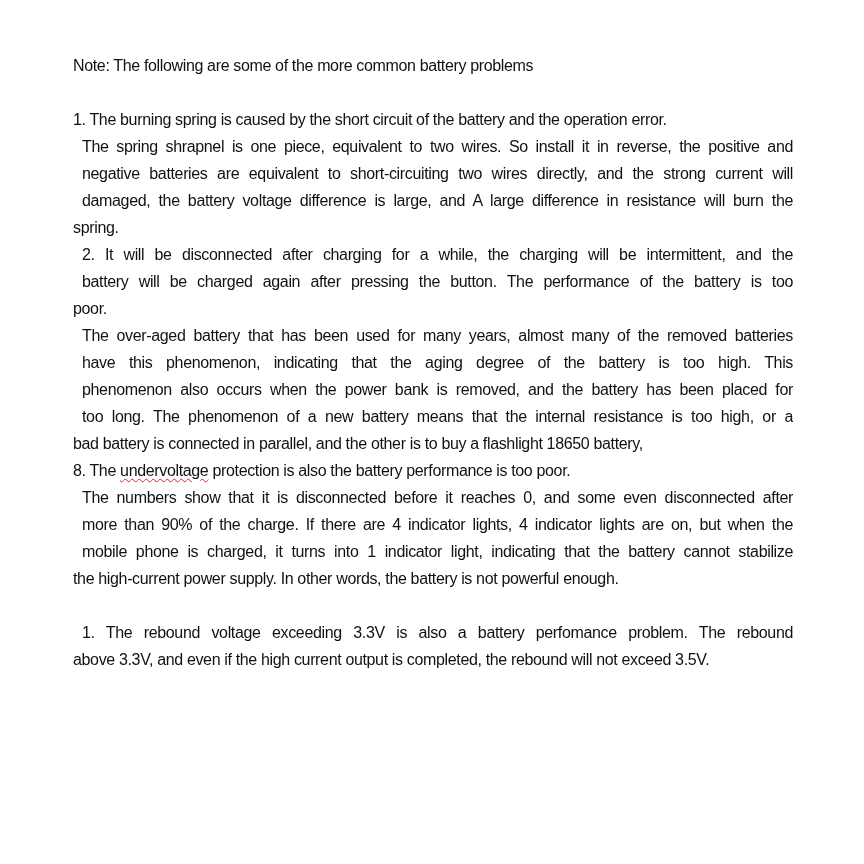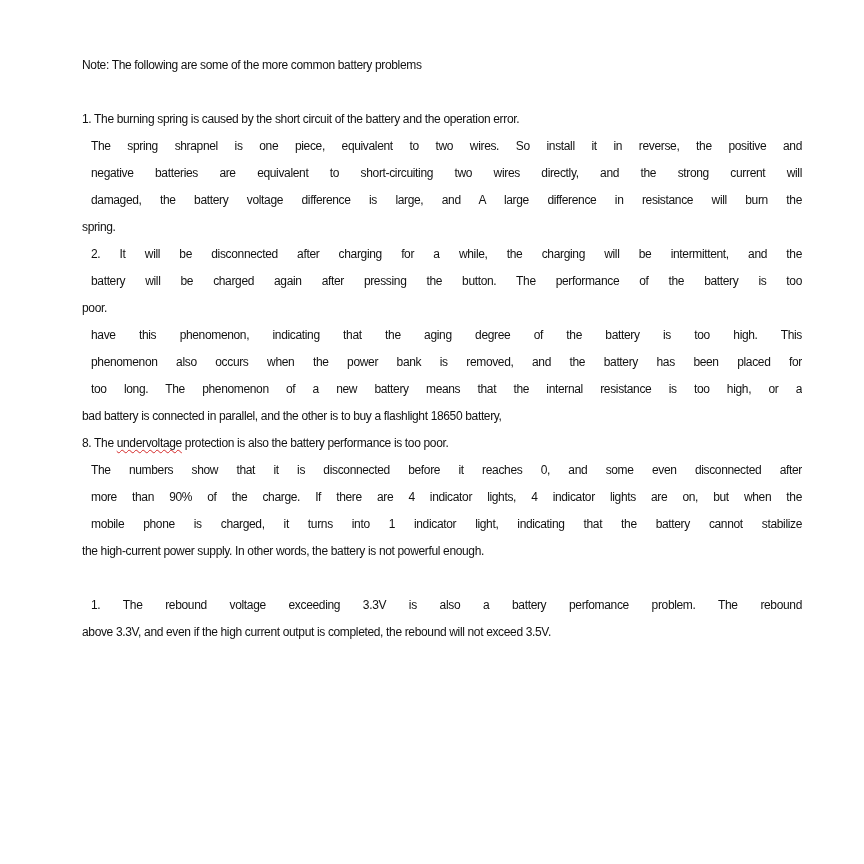--- a/index.html
+++ b/index.html
@@ -1,23 +1,23 @@
 <!DOCTYPE html>
 <html><head>
 <meta charset="utf-8">
 <style>
   html, body { margin: 0; padding: 0; background: #ffffff; }
   body { width: 864px; height: 864px; position: relative; overflow: hidden; }
   .page {
     position: absolute;
-    left: 82px;
+    left: 73px;
     top: 52px;
     width: 720px;
     font-family: "Liberation Sans", sans-serif;
-    font-size: 12px;
+    font-size: 16px;
     color: #111111;
     letter-spacing: -0.35px;
   }
   .line {
     height: 27px;
     line-height: 27px;
     white-space: nowrap;
     overflow: visible;
   }
   .line.justify {
@@ -47,20 +47,21 @@
     <div class="line justify">The spring shrapnel is one piece, equivalent to two wires. So install it in reverse, the positive and</div>
     <div class="line justify">negative batteries are equivalent to short-circuiting two wires directly, and the strong current will</div>
     <div class="line justify">damaged, the battery voltage difference is large, and A large difference in resistance will burn the</div>
     <div class="line">spring.</div>
   </div>
 
   <div>
     <div class="line justify">2. It will be disconnected after charging for a while, the charging will be intermittent, and the</div>
     <div class="line justify">battery will be charged again after pressing the button. The performance of the battery is too</div>
     <div class="line">poor.</div>
+    <div class="line justify">The over-aged battery that has been used for many years, almost many of the removed batteries</div>
     <div class="line justify">have this phenomenon, indicating that the aging degree of the battery is too high. This</div>
     <div class="line justify">phenomenon also occurs when the power bank is removed, and the battery has been placed for</div>
     <div class="line justify">too long. The phenomenon of a new battery means that the internal resistance is too high, or a</div>
     <div class="line">bad battery is connected in parallel, and the other is to buy a flashlight 18650 battery,</div>
   </div>
 
   <div>
     <div class="line"><span>8. The </span><span class="squiggle">undervoltage</span><span> protection is also the battery performance is too poor.</span></div>
     <div class="line justify">The numbers show that it is disconnected before it reaches 0, and some even disconnected after</div>
     <div class="line justify">more than 90% of the charge. If there are 4 indicator lights, 4 indicator lights are on, but when the</div>

